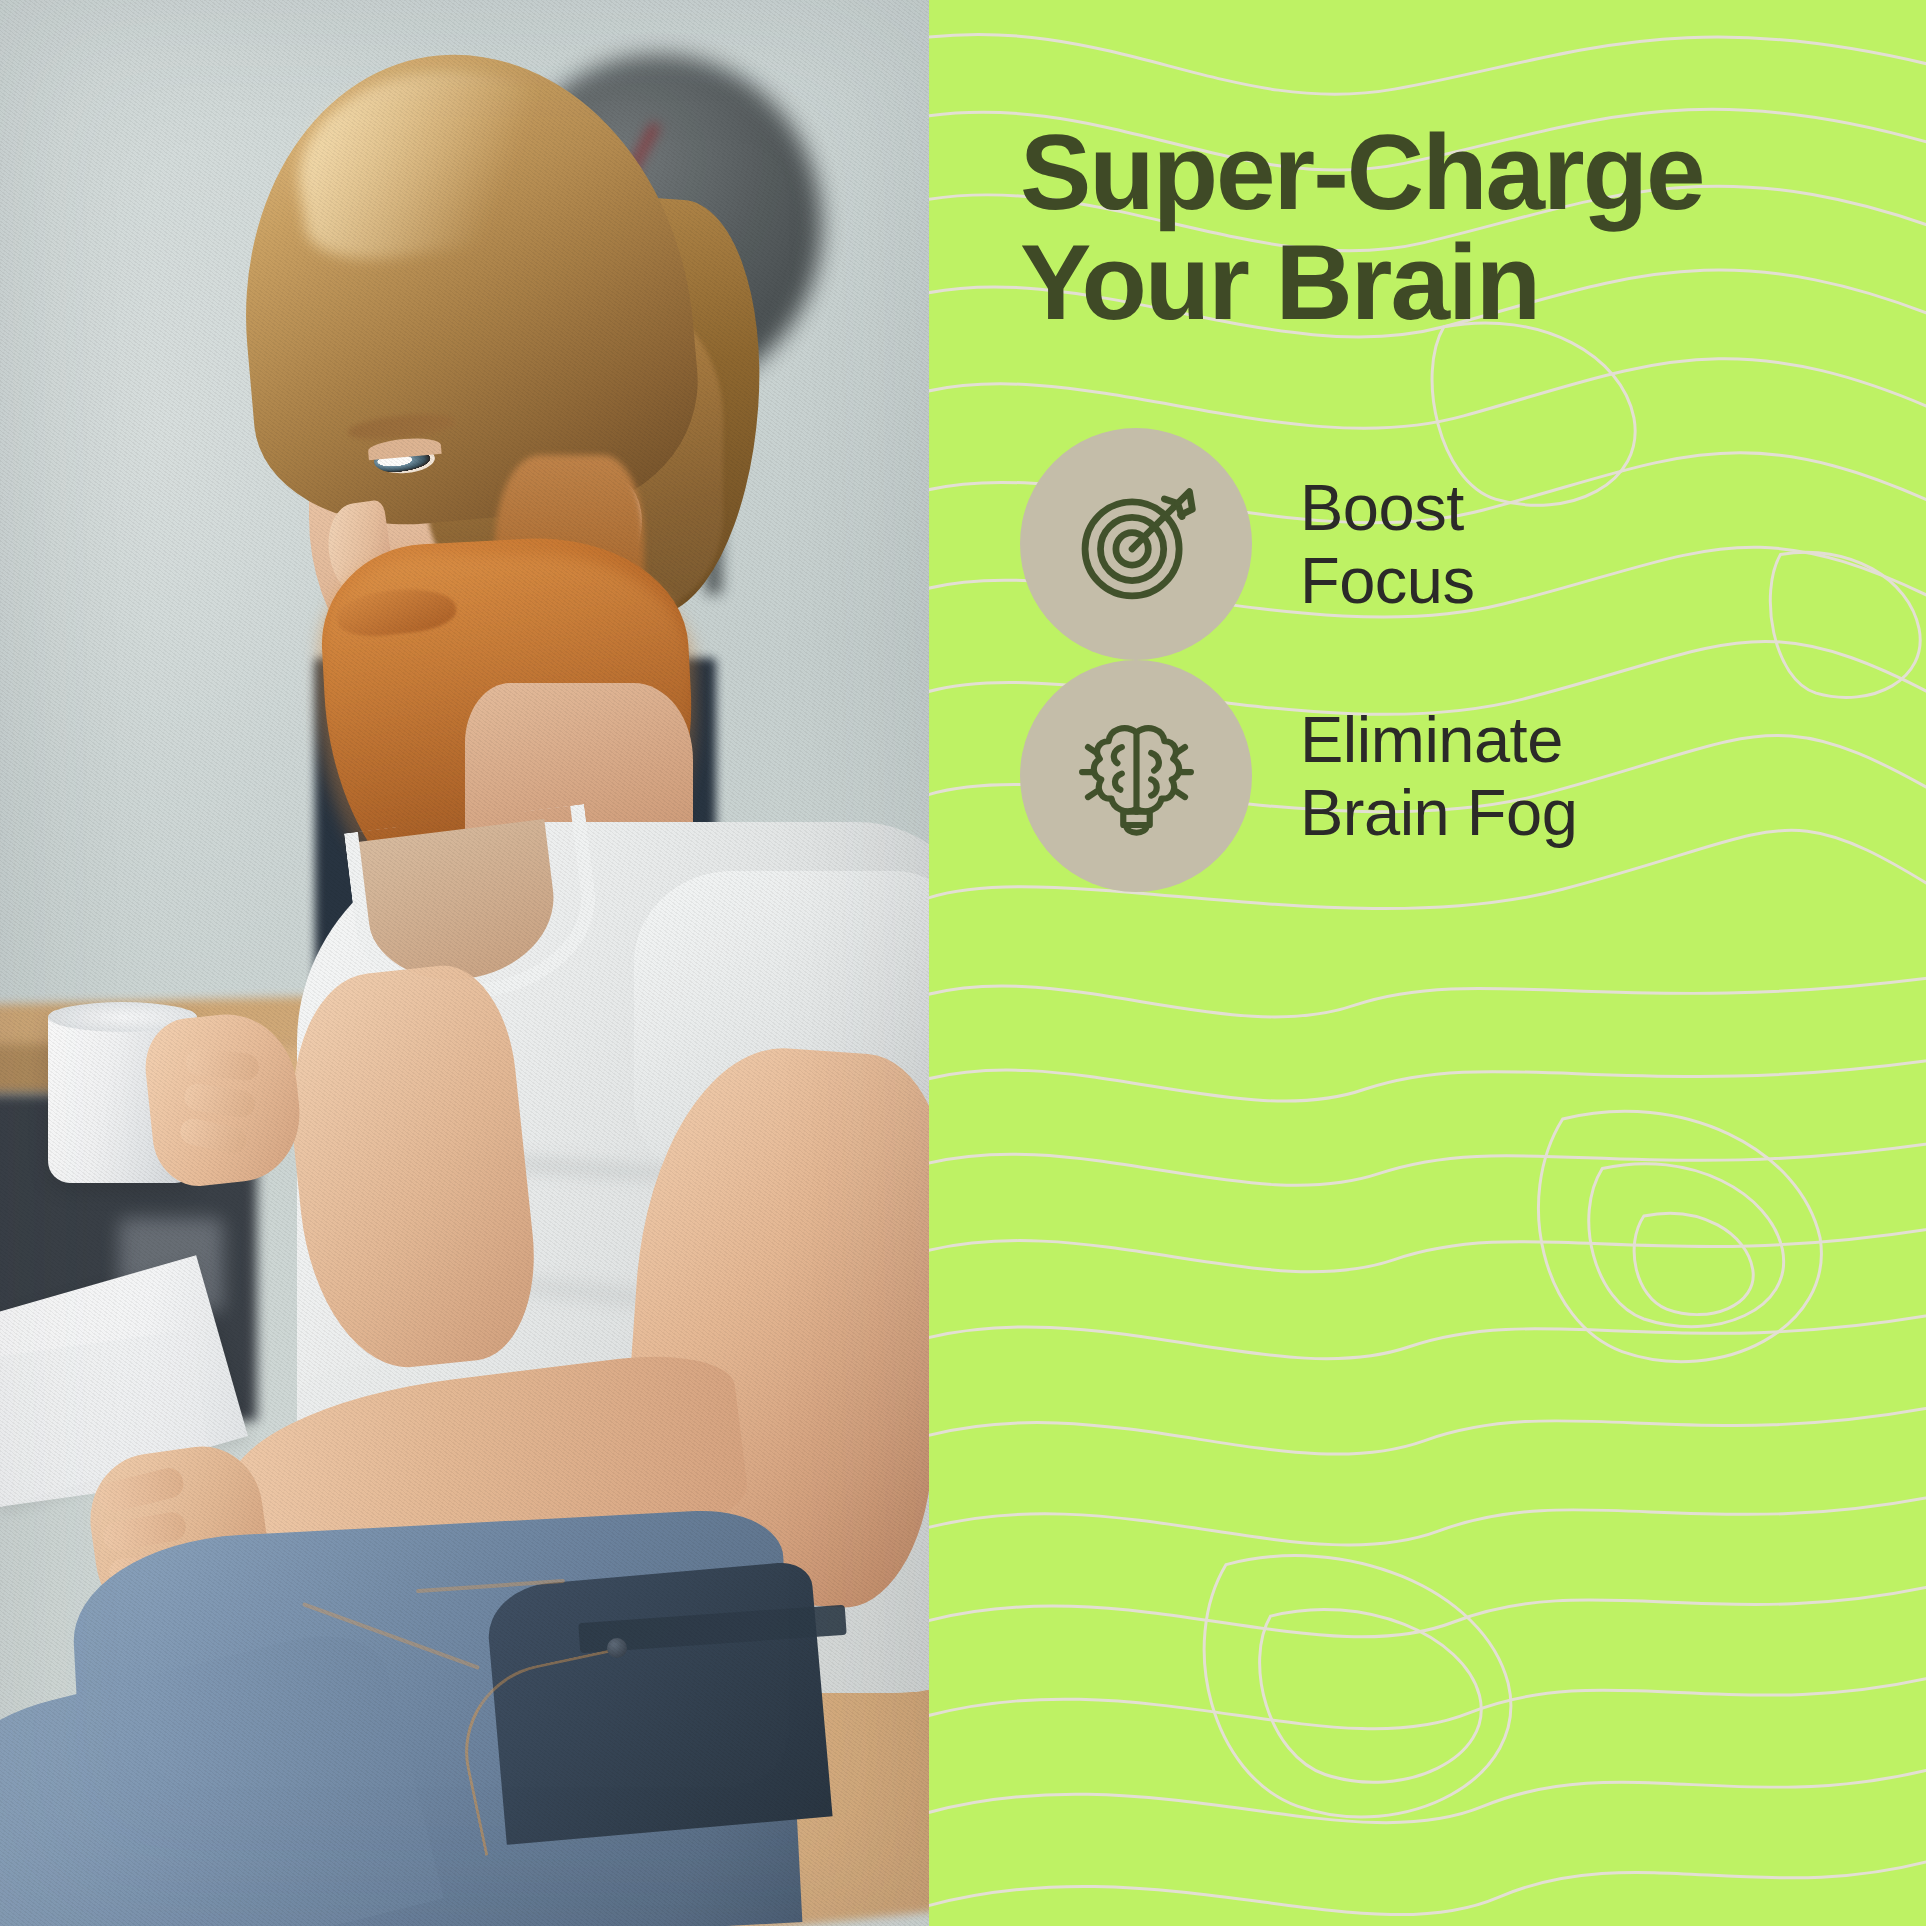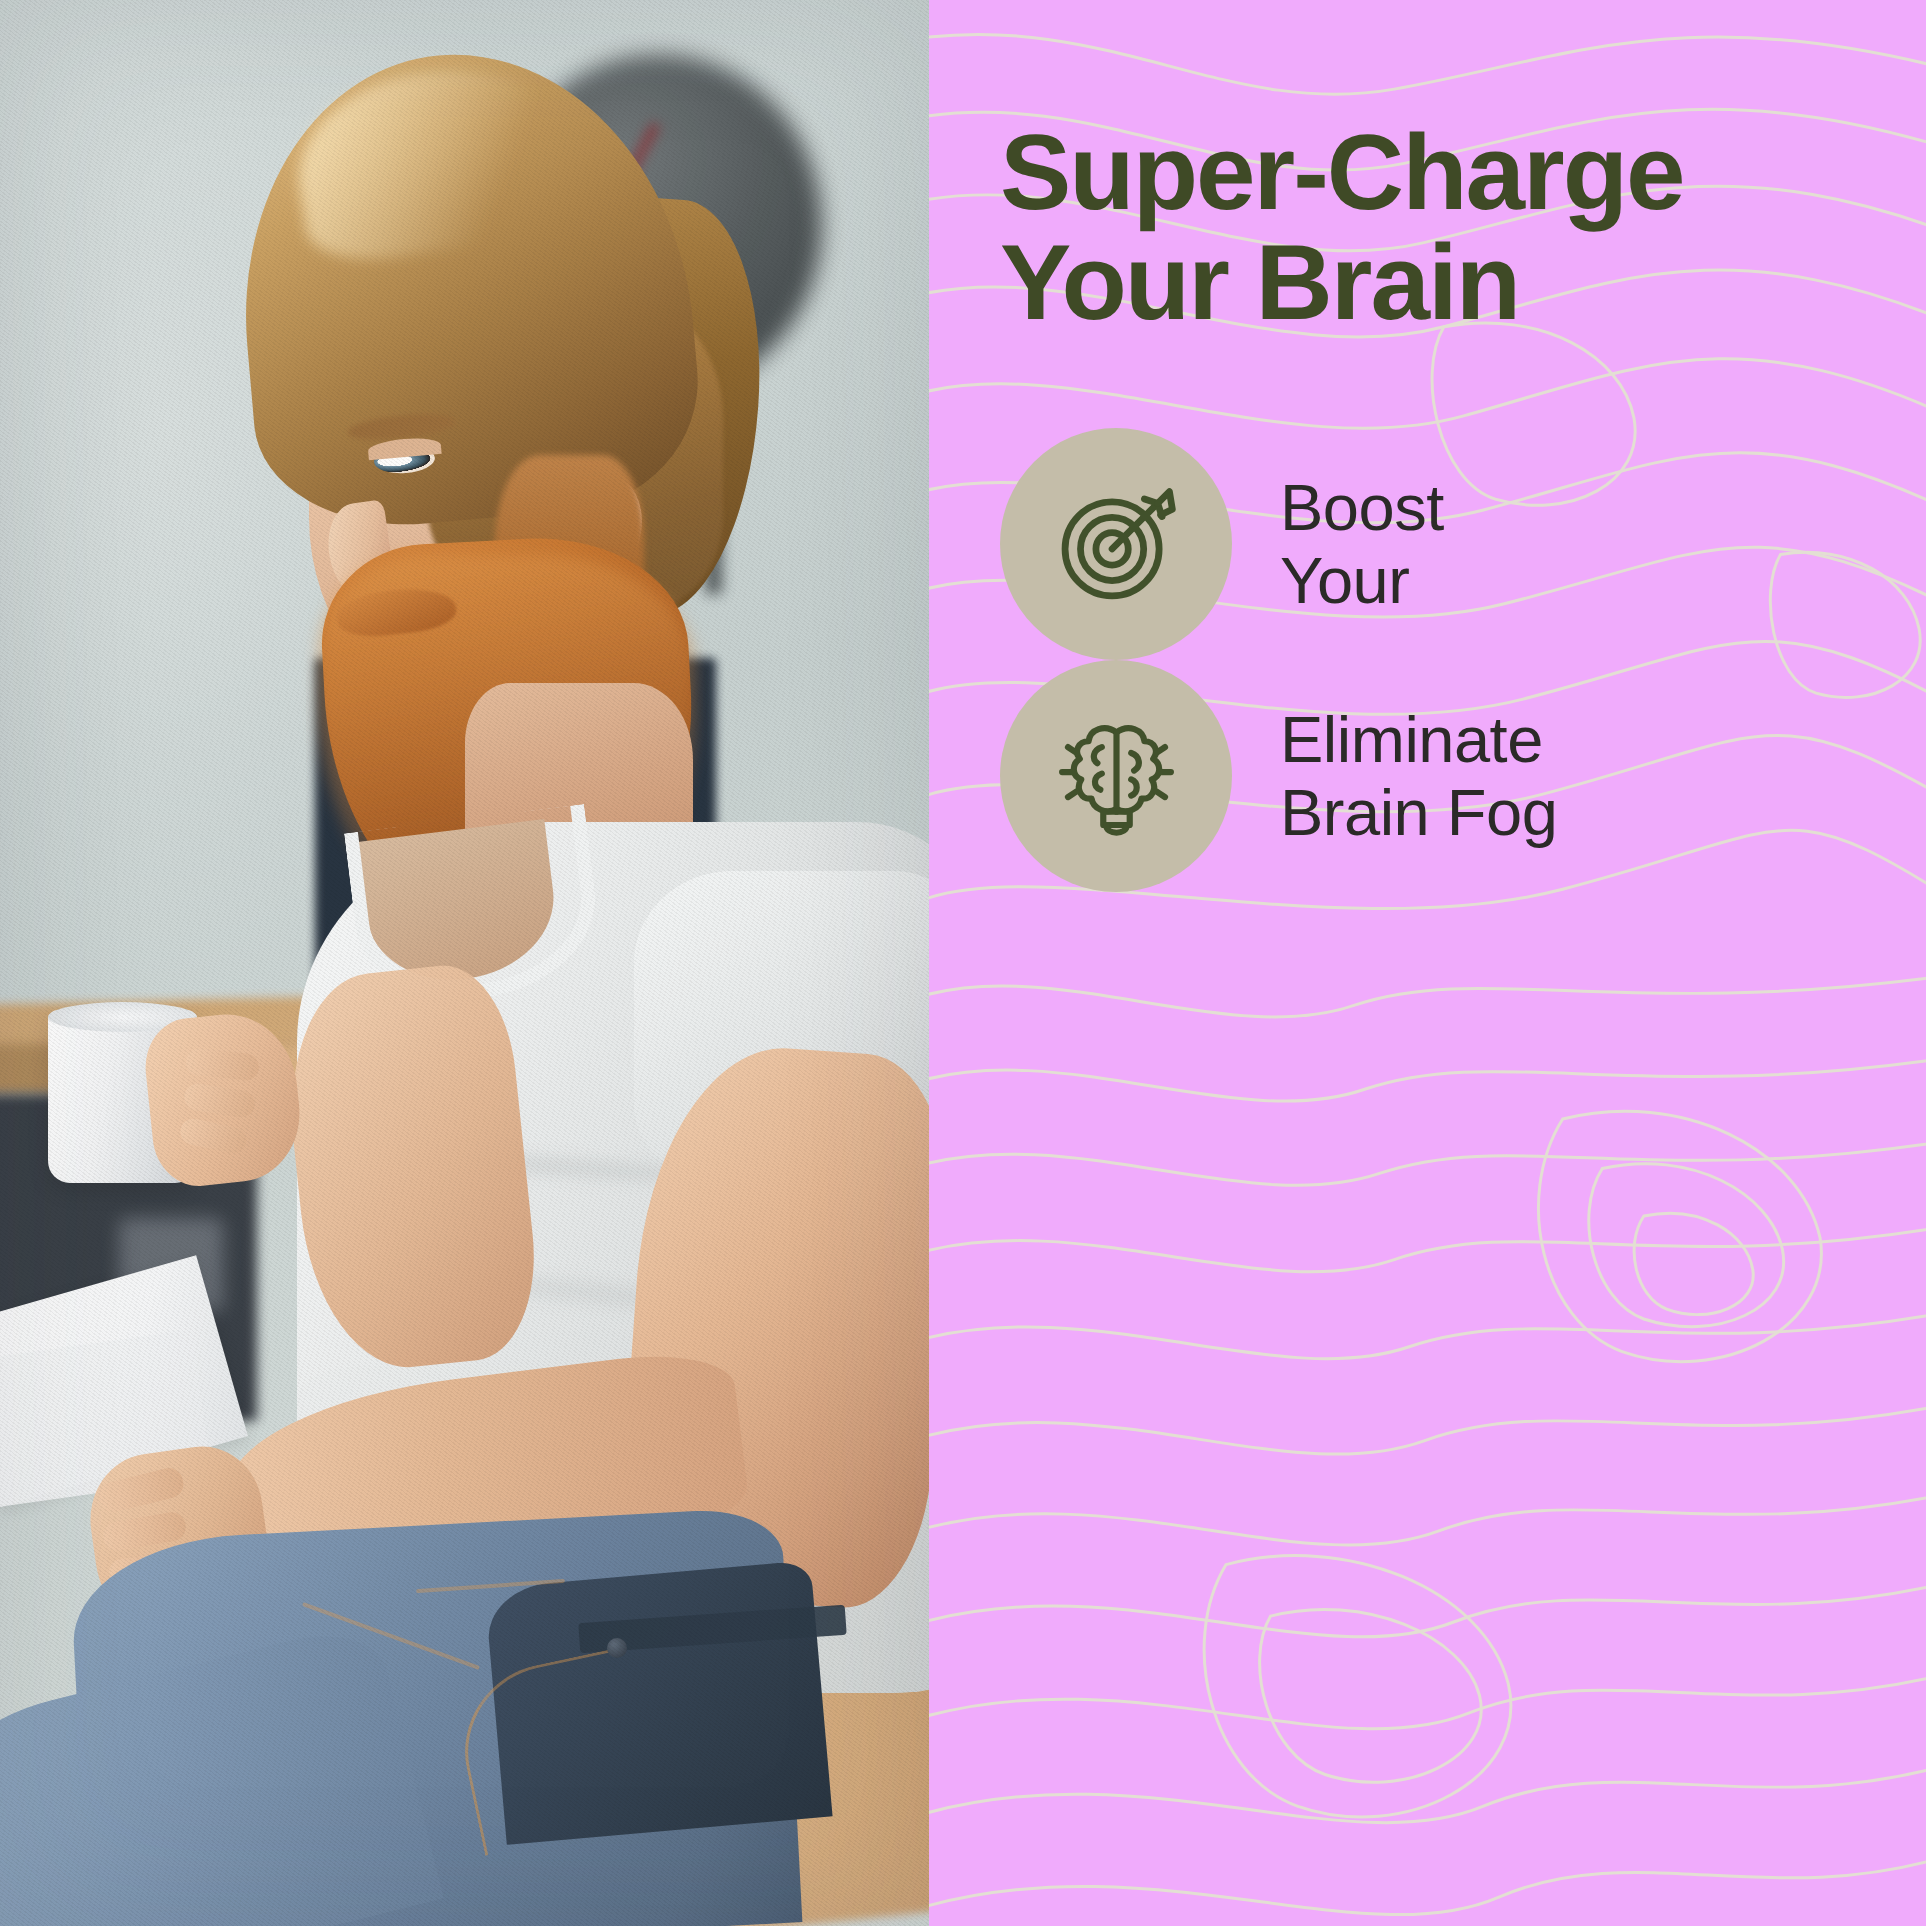--- a/index.html
+++ b/index.html
@@ -159,21 +159,21 @@
   .ph-seam{position:absolute;background:rgba(219,156,84,.40);border-radius:2px;}
   .ph-button{position:absolute;left:607px;top:1638px;width:20px;height:20px;border-radius:50%;
     background:radial-gradient(circle at 35% 32%,#5e6a78,#2e3742);}
   .ph-belt{position:absolute;left:579px;top:1614px;width:267px;height:30px;background:#2e3b48;
     transform:rotate(-4deg);border-radius:4px;opacity:.9;}
   .ph-grain{position:absolute;inset:0;opacity:.055;mix-blend-mode:multiply;
     background-image:repeating-linear-gradient(38deg,rgba(0,0,0,.9) 0 1px,transparent 1px 3px);}
   .ph-vig{position:absolute;inset:0;box-shadow:inset 0 0 158px rgba(40,50,55,.12);}
 
   
-  .panel{position:relative;flex:1 1 auto;height:1927px;background:#f0abfc;overflow:hidden;}
+  .panel{position:relative;flex:1 1 auto;height:1927px;background:#bef264;overflow:hidden;padding-left:20px;}
   .topo{position:absolute;inset:0;width:100%;height:100%;}
   .panel-inner{position:relative;z-index:2;height:100%;padding:117px 55px 0 71px;box-sizing:border-box;}
 
   .headline{font-size:107px;line-height:1.03;font-weight:bold;color:#3F4A26;
     letter-spacing:-2px;margin:0 0 6px 0;white-space:pre-line;
     font-family:"Liberation Sans",sans-serif;text-rendering:geometricPrecision;}
 
   .benefits{margin-top:91px;display:flex;flex-direction:column;}
   .benefit{display:flex;align-items:center;min-height:230px;}
   .b-circle{flex:0 0 232px;width:232px;height:232px;border-radius:50%;background:#C4BDA9;
@@ -313,21 +313,21 @@
             <svg width="147" height="147" viewBox="0 0 100 100" fill="none" stroke="#41512B" stroke-width="4.6" stroke-linecap="round" stroke-linejoin="round">
               <circle cx="47" cy="53" r="32"></circle>
               <circle cx="47" cy="53" r="21.5"></circle>
               <circle cx="47" cy="53" r="11"></circle>
               <path d="M47 53 L78 22"></path>
               <path d="M69 19 L78 22 L81 31"></path>
               <path d="M78 22 L86 14 L88 26 L80 30"></path>
             </svg>
           </div>
           <div class="b-text">Boost
-Your</div>
+Focus</div>
         </div>
 
         <div class="benefit b-2">
           <div class="b-circle">
             <svg width="147" height="147" viewBox="0 0 100 100" fill="none" stroke="#41512B" stroke-width="4.2" stroke-linecap="round" stroke-linejoin="round">
               <path d="M50 20 C 42 14, 32 18, 31 26 C 24 26, 21 33, 25 38 C 19 42, 20 50, 26 52
                        C 22 58, 26 66, 33 65 C 34 72, 43 76, 50 72"></path>
               <path d="M50 20 C 58 14, 68 18, 69 26 C 76 26, 79 33, 75 38 C 81 42, 80 50, 74 52
                        C 78 58, 74 66, 67 65 C 66 72, 57 76, 50 72"></path>
               <path d="M50 20 L50 74"></path>

